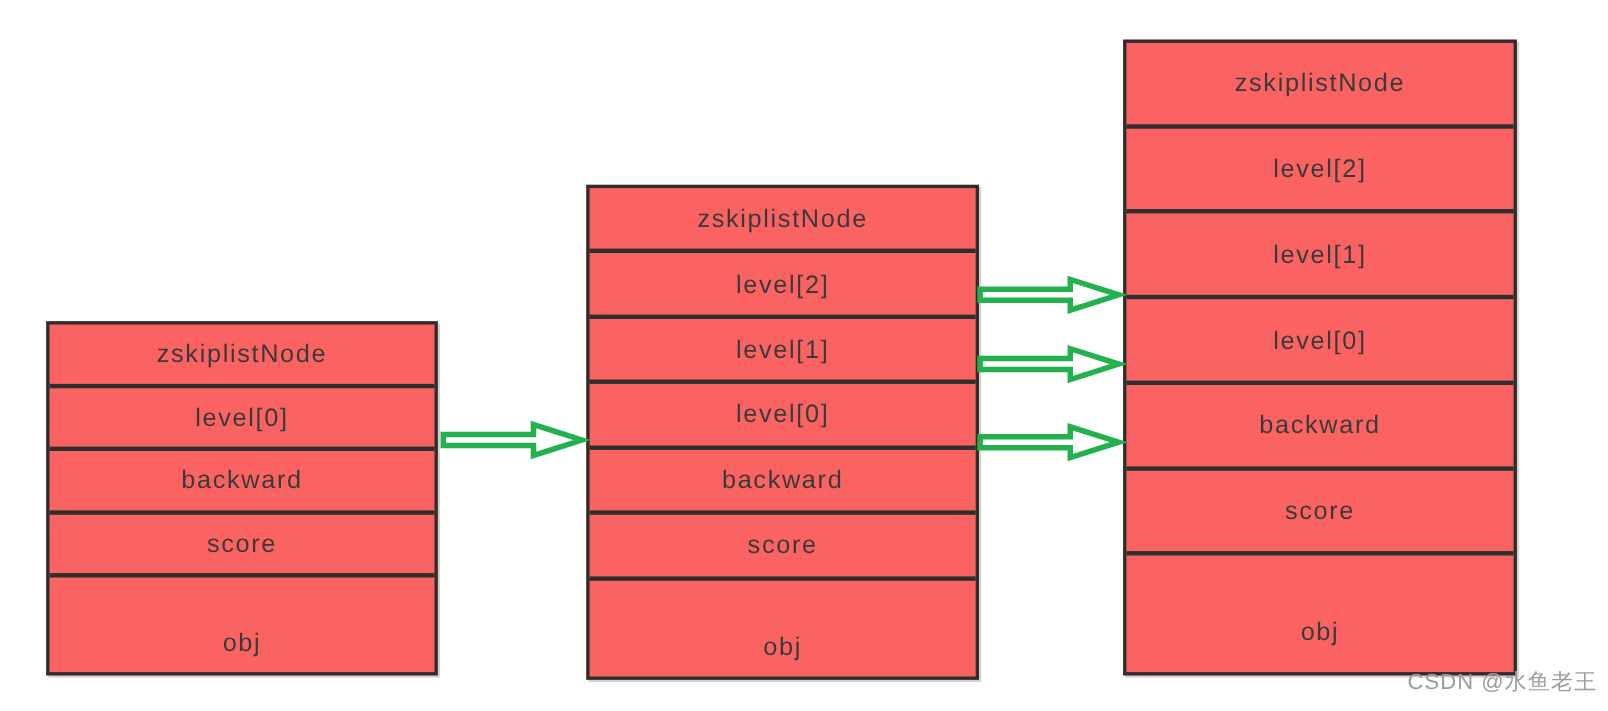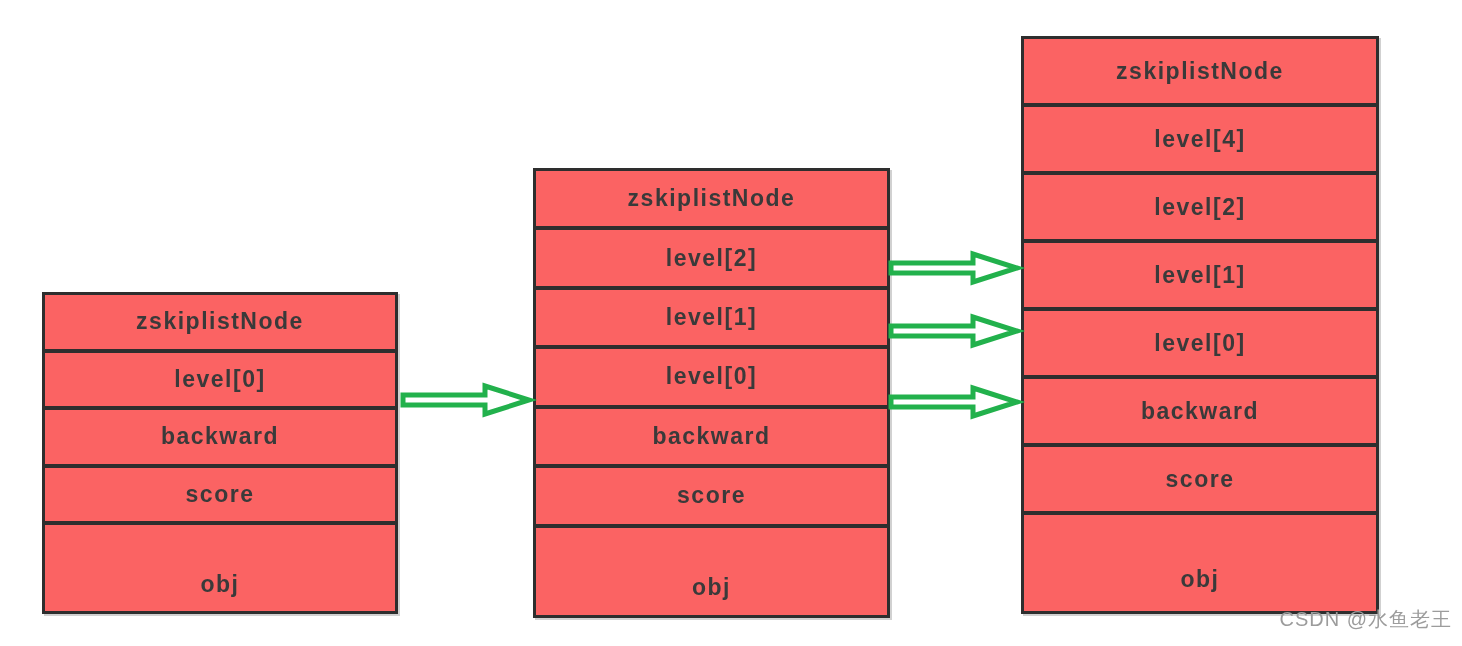--- a/index.html
+++ b/index.html
@@ -32,21 +32,21 @@
     box-sizing:border-box;
     box-shadow:2px 2px 0 rgba(0,0,0,0.18);
   }
   .row{
     flex:1;
     display:flex;
     align-items:center;
     justify-content:center;
     border-bottom:4px solid var(--node-border);
     font-size:23px;
-    font-weight:bold;
+    font-weight:normal;
     color:var(--row-text);
     letter-spacing:1.5px;
     box-sizing:border-box;
   }
   .row:last-child{border-bottom:none;margin-top:32px;}
   .arrow{
     position:absolute;
     overflow:visible;
   }
   .arrow polygon{
@@ -83,21 +83,20 @@
     <div class="row">level[2]</div>
     <div class="row">level[1]</div>
     <div class="row">level[0]</div>
     <div class="row">backward</div>
     <div class="row">score</div>
     <div class="row">obj</div>
   </div>
 
   <div class="node" style="left:1021px;top:36px;width:358px;height:578px;">
     <div class="row">zskiplistNode</div>
-    <div class="row">level[4]</div>
     <div class="row">level[2]</div>
     <div class="row">level[1]</div>
     <div class="row">level[0]</div>
     <div class="row">backward</div>
     <div class="row">score</div>
     <div class="row">obj</div>
   </div>
 
   <svg class="arrow" style="left:400px;top:382px;" width="133" height="36" viewBox="0 0 133 36" aria-hidden="true">
     <polygon points="3,13 85,13 85,4 129,18 85,32 85,23 3,23"></polygon>

